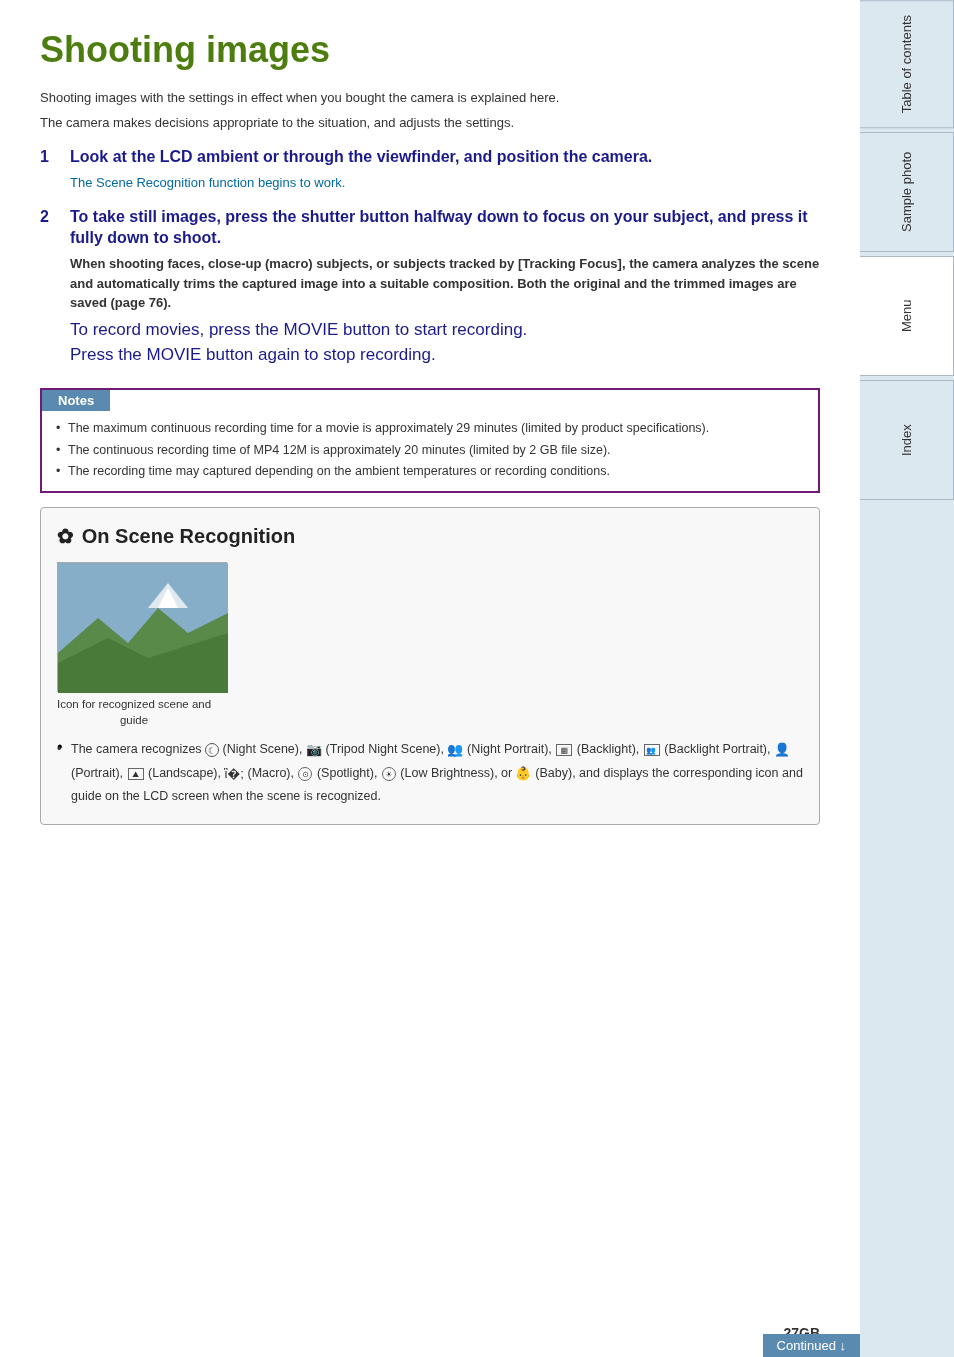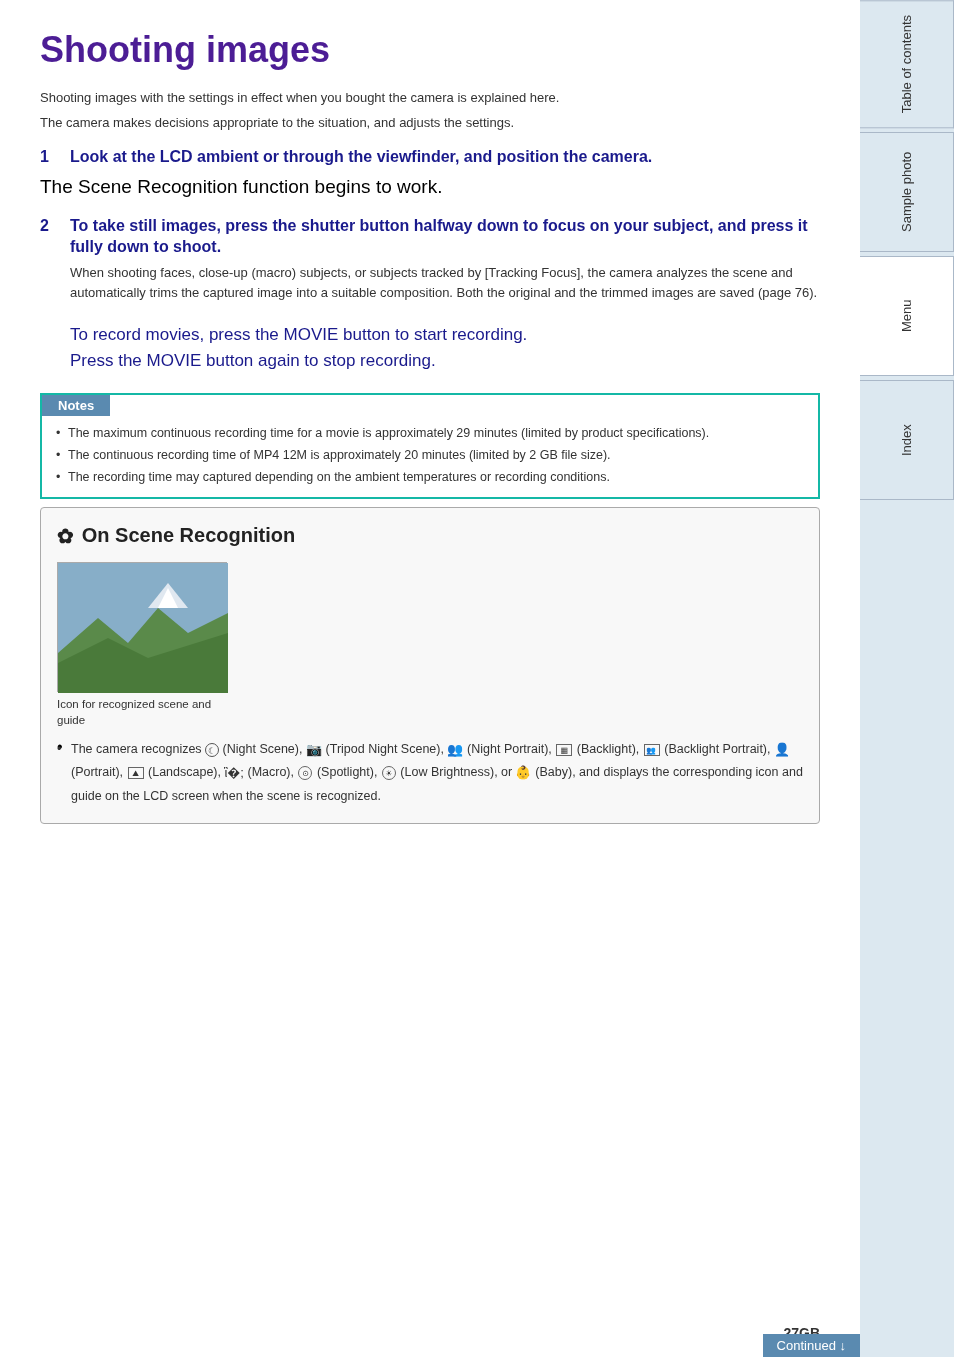--- a/index.html
+++ b/index.html
@@ -49,21 +49,21 @@
 
     .sidebar-tab.active {
       background: white;
       border-right: none;
       z-index: 2;
     }
 
     .page-title {
       font-size: 36px;
       font-weight: bold;
-      color: #4c1d95;
+      color: #4d7c0f;
       margin-bottom: 18px;
       line-height: 1.1;
     }
 
     .intro-text {
       font-size: 13px;
       color: #333;
       margin-bottom: 6px;
       line-height: 1.5;
     }
@@ -80,44 +80,46 @@
       display: flex;
       gap: 10px;
       line-height: 1.3;
     }
 
     .step-num {
       min-width: 20px;
     }
 
     .step-body {
-      font-size: 19px;
-      color: #000000;
-      line-height: 1.5;
-    }
-
-    .step-note {
-      font-size: 13px;
-      color: #333;
+      font-size: 13px;
+      color: #0369a1;
       margin-left: 30px;
       line-height: 1.5;
-      margin-bottom: 20px;
+    }
+
+    .step-note {
+      font-size: 13px;
+      color: #333;
+      margin-left: 30px;
+      line-height: 1.5;
+      margin-bottom: 4px;
+      font-weight: bold;
     }
 
     .movie-text {
       font-size: 17px;
       font-weight: normal;
       color: #1a1a8c;
       margin-left: 30px;
       line-height: 1.5;
     }
 
     .notes-box {
-      border: 2px solid #14b8a6;
-      margin: 20px 0 8px 0;
+      border: 2px solid #701a75;
+      margin: 20px 0 14px 0;
     }
 
     .notes-header {
       background: #5a8ab0;
       color: white;
       font-size: 13px;
       font-weight: bold;
       padding: 3px 16px;
       display: inline-block;
     }
@@ -207,20 +209,21 @@
       font-size: 13px;
       color: #333;
       line-height: 1.6;
     }
 
     .icon-caption {
       font-size: 11.5px;
       color: #333;
       margin-top: 4px;
       line-height: 1.4;
+      text-align: center;
     }
 
     .camera-recognizes {
       font-size: 12.5px;
       color: #333;
       line-height: 1.6;
       margin-top: 10px;
       padding-left: 14px;
       position: relative;
     }

